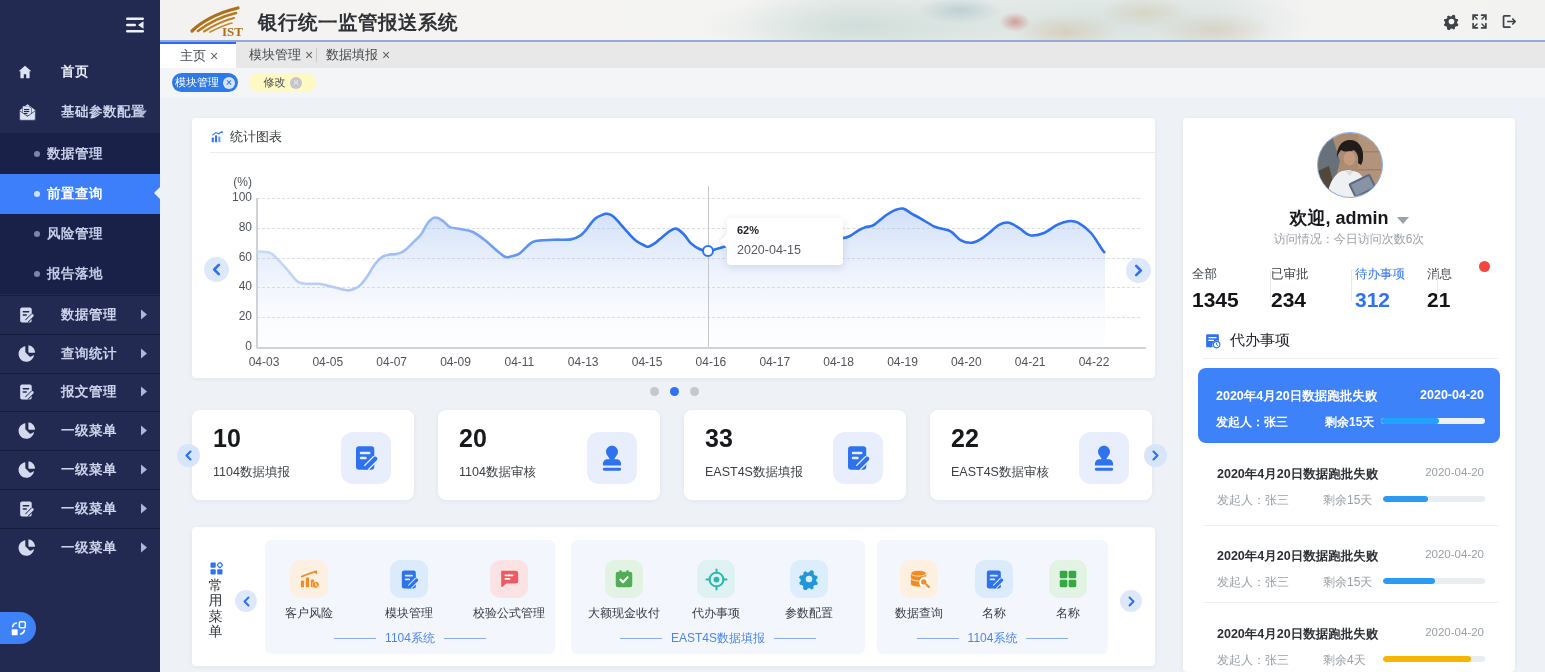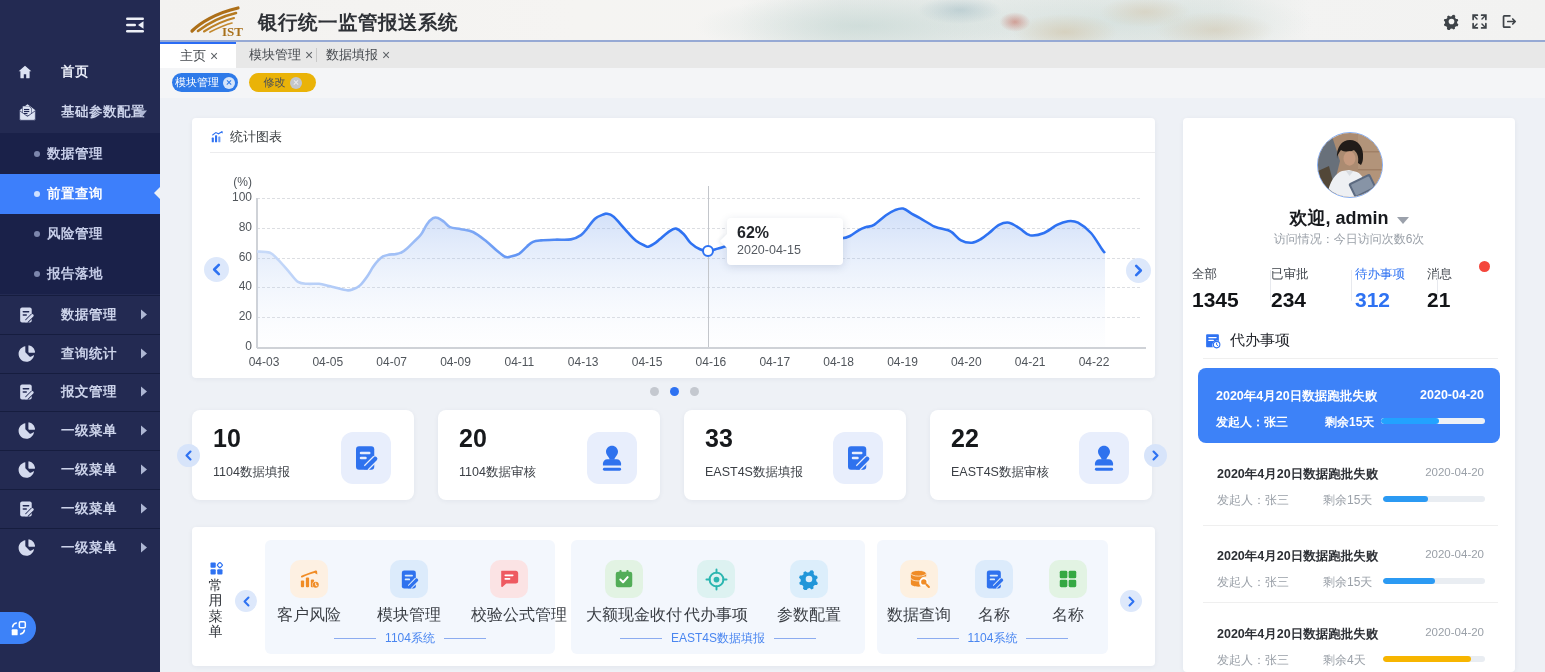--- a/index.html
+++ b/index.html
@@ -50,39 +50,39 @@
 #chead{position:absolute;left:18px;top:10px;display:flex;align-items:center;font-size:13px;color:#3c4043}
 #chline{position:absolute;left:18px;right:0px;top:34px;height:1px;background:#ececee}
 .ylab{position:absolute;right:903px;font-size:12px;color:#50555b;text-align:right;width:55px}
 .xlab{position:absolute;top:237px;width:60px;text-align:center;font-size:12px;color:#50555b}
 .grid{position:absolute;left:65px;width:883px;border-top:1.5px dashed #dcdee2;height:0}
 #xaxis{position:absolute;left:65px;top:229px;width:889px;height:1.5px;background:#cfd2d7}
 #yaxis{position:absolute;left:64px;top:80px;width:1.5px;height:150px;background:#cfd2d7}
 #tipline{position:absolute;left:516px;top:68px;width:1px;height:161px;background:#c3c6cb}
 #marker{position:absolute;left:510px;top:127px;width:12px;height:12px;border-radius:6px;background:#fff;border:2.5px solid #2e72f2}
 #tooltip{position:absolute;left:535px;top:100px;width:116px;height:47px;background:#fff;border-radius:4px;box-shadow:0 2px 8px rgba(40,60,100,.15)}
-#tooltip .t1{position:absolute;left:10px;top:6px;font-size:16px;font-weight:bold;color:#22252a}
+#tooltip .t1{position:absolute;left:10px;top:6px;font-size:11px;font-weight:bold;color:#22252a}
 #tooltip .t2{position:absolute;left:10px;top:25px;font-size:12.5px;color:#565b62}
 .navc{position:absolute;width:25px;height:25px;border-radius:13px;background:#dde8fb;display:flex;align-items:center;justify-content:center}
 
 .dot3{position:absolute;top:387px;width:9px;height:9px;border-radius:5px;background:#c4c8cf}
 
 .stat{position:absolute;top:410px;width:222px;height:90px;background:#fff;border-radius:8px;box-shadow:0 1px 5px rgba(30,50,90,.06)}
 .stat .num{position:absolute;left:21px;top:14px;font-size:25px;font-weight:bold;color:#17191c;letter-spacing:0px}
 .stat .lbl{position:absolute;left:21px;top:54px;font-size:12.5px;color:#3b3f45}
 .stat .tile{position:absolute;right:23px;top:22px;width:50px;height:52px;border-radius:12px;background:#e8eefc;display:flex;align-items:center;justify-content:center}
 .snav{position:absolute;top:444px;width:23px;height:23px;border-radius:12px;background:#d7e4fa;display:flex;align-items:center;justify-content:center;z-index:2}
 
 #botpanel{left:192px;top:527px;width:963px;height:139px}
 #cmicon{position:absolute;left:17px;top:34px}
 #cmtext{position:absolute;left:16px;top:51px;width:15px;font-size:14px;color:#33373d;line-height:15.3px;text-align:center}
 .group{position:absolute;top:13px;height:114px;background:#f3f7fd;border-radius:6px}
 .gitem{position:absolute;top:20px;width:76px;text-align:center}
 .gtile{width:38px;height:38px;border-radius:10px;margin:0 auto;display:flex;align-items:center;justify-content:center}
-.glbl{margin-top:7px;font-size:16px;color:#3a3e44;white-space:nowrap}
+.glbl{margin-top:7px;font-size:12px;color:#3a3e44;white-space:nowrap}
 .gcap{position:absolute;top:90px;left:0;right:0;text-align:center;font-size:12px;color:#4a86f0;display:flex;align-items:center;justify-content:center;gap:9px}
 .gcap i{display:block;width:42px;height:1.5px;background:#8cacf0}
 
 #rpanel{left:1183px;top:118px;width:332px;height:554px;border-radius:4px;overflow:hidden}
 #avatar{position:absolute;left:134px;top:14px;width:66px;height:66px;border-radius:34px;border:1.5px solid #86aef2;overflow:hidden}
 #welcome{position:absolute;left:0;top:88px;width:332px;text-align:center;font-size:18px;font-weight:bold;color:#17191d}
 #wtri{display:inline-block;width:0;height:0;border-left:6px solid transparent;border-right:6px solid transparent;border-top:7px solid #9ba1ab;margin-left:8px}
 #visits{position:absolute;left:0;top:113px;width:332px;text-align:center;font-size:12px;color:#9aa0a8}
 .stcol{position:absolute;top:148px;width:82px;text-align:left}
 .stcol .sl{font-size:12.5px;color:#3e434a}
@@ -276,21 +276,21 @@
     </svg>
   </div>
 <div id="tabbar">
     <div class="tab on" style="left:0;width:76px;padding-left:20px">主页<span class="tabx">×</span></div>
     <div class="tab" style="left:89px;padding-left:0">模块管理<span class="tabx">×</span></div>
     <div class="tsep" style="left:156px"></div>
     <div class="tab" style="left:166px;padding-left:0">数据填报<span class="tabx">×</span></div>
   </div>
 <div id="chiprow">
     <div class="chip" style="left:12px;width:66px;background:#2e7ae9;color:#fff">模块管理<span class="cx" style="background:#fff;color:#2e7ae9;opacity:.8"></span></div>
-    <div class="chip" style="left:89px;width:67px;background:#eab308;color:#4c5056">修改<span class="cx" style="background:#c3c6cb;color:#e9eaec"></span></div>
+    <div class="chip" style="left:89px;width:67px;background:#fef9c3;color:#4c5056">修改<span class="cx" style="background:#c3c6cb;color:#e9eaec"></span></div>
   </div>
 <div class="card" id="chartcard">
     <div id="chead"><svg width="14" height="14" viewBox="0 0 24 24" style="margin-right:6px">
         <rect x="3" y="13" width="3.6" height="8" rx="1" fill="#2e72f2"></rect>
         <rect x="8.6" y="9" width="3.6" height="12" rx="1" fill="#2e72f2"></rect>
         <rect x="14.2" y="11" width="3.6" height="10" rx="1" fill="#6b9cf5"></rect>
         <path d="M4 9l6-4.5 4.5 2L21 2.5" fill="none" stroke="#2e72f2" stroke-width="1.8"></path>
         <path d="M21.5 2l.3 4-3.6-1.8z" fill="#2e72f2"></path>
       </svg>统计图表</div>
     <div id="chline"></div>

